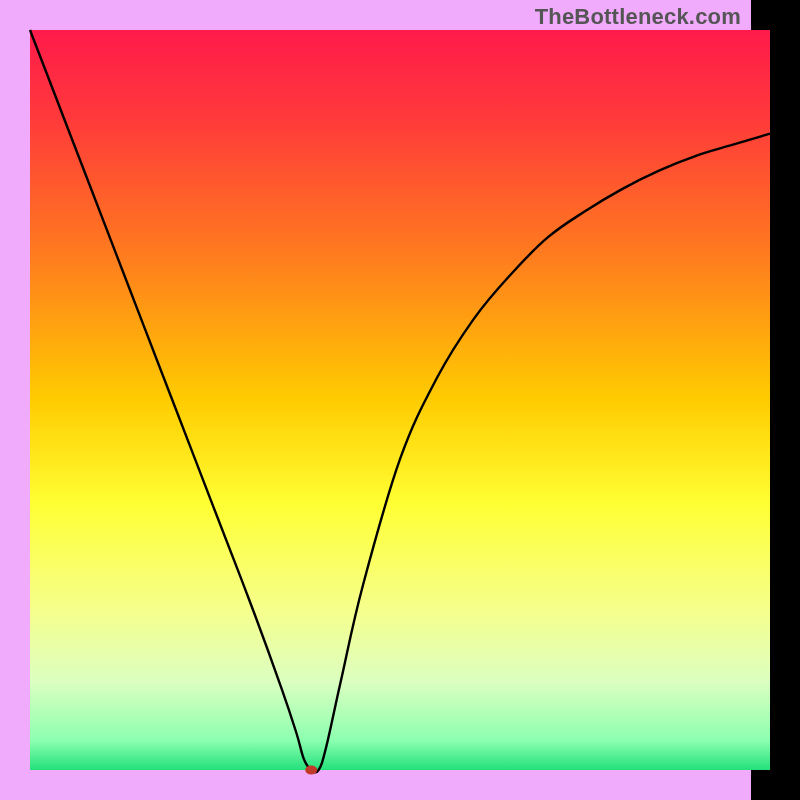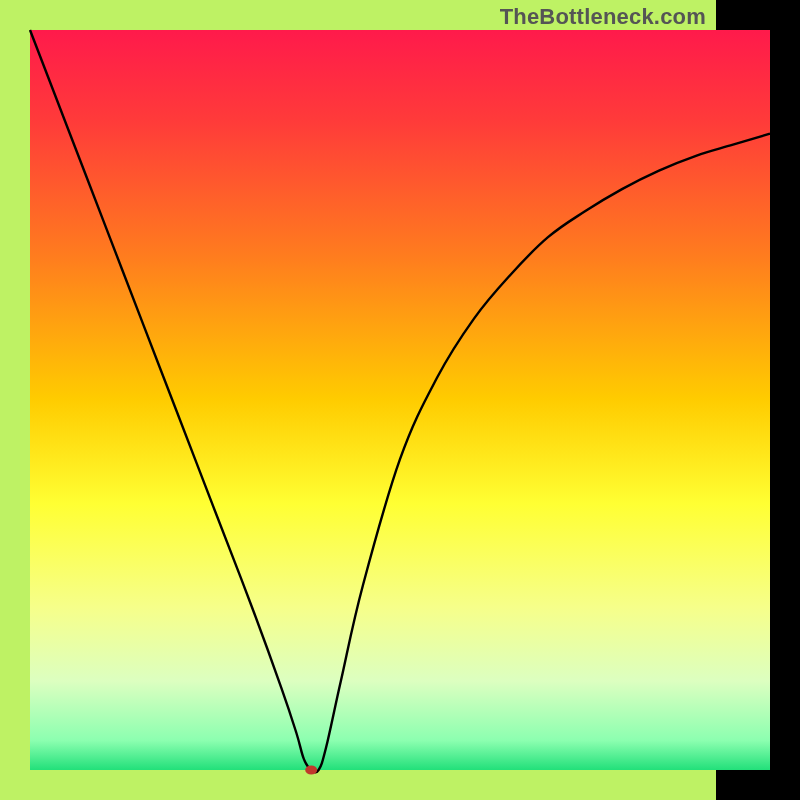--- a/index.html
+++ b/index.html
@@ -10,21 +10,22 @@
     background: #000;
     overflow: hidden;
     font-family: Arial, Helvetica, sans-serif;
   }
   .frame {
     position: absolute;
     left: 0;
     top: 0;
     width: 716px;
     height: 800px;
-    background: #bef264;
+    background: #f0abfc;
+    padding-left: 35px;
   }
   .plot {
     position: absolute;
     left: 30px;
     top: 30px;
     width: 740px;
     height: 740px;
     
   }
   .watermark {

